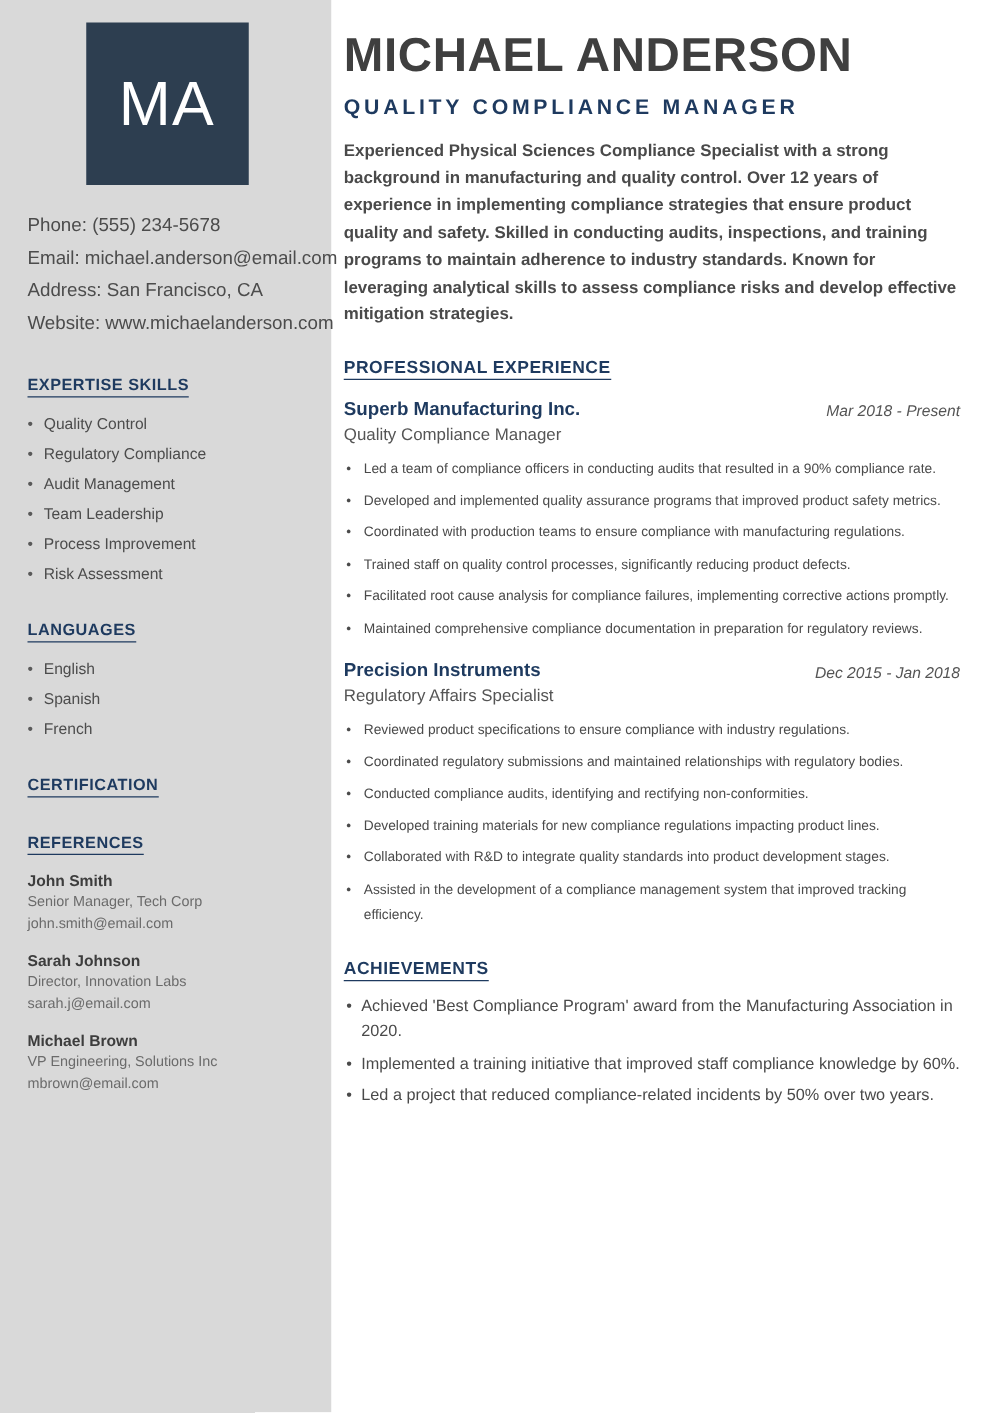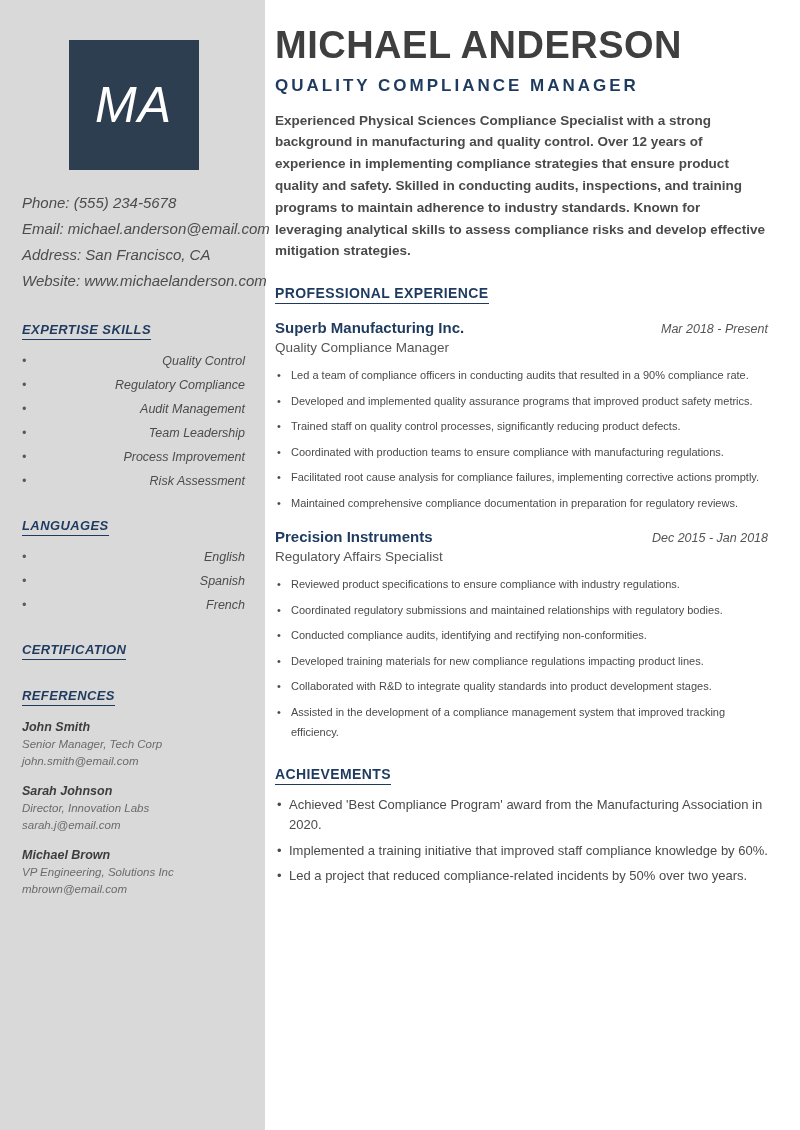--- a/index.html
+++ b/index.html
@@ -8,30 +8,30 @@
     --avatar-bg:#2d3e50;
     --body-text:#4a4a4a;
     --name-text:#3f3f3f;
   }
   *{box-sizing:border-box;margin:0;padding:0;}
   html,body{background:#fff;}
   body{width:800px;height:1130px;font-family:"Liberation Sans",sans-serif;-webkit-font-smoothing:antialiased;}
   .page{display:flex;width:800px;height:1130px;overflow:hidden;background:#fff;}
 
   
-  .sidebar{width:265px;flex:0 0 265px;background:var(--sidebar-bg);padding:40px 20px 20px 22px;font-style:italic;}
+  .sidebar{width:265px;flex:0 0 265px;background:var(--sidebar-bg);padding:18px 20px 20px 22px;}
   .avatar{width:130px;height:130px;margin:0 auto;background:var(--avatar-bg);display:flex;align-items:center;justify-content:center;}
   .avatar-initials{color:#ffffff;font-size:50px;font-weight:400;letter-spacing:1px;}
   .contact{list-style:none;margin-top:20px;}
   .contact li{font-size:15px;color:#4c4c4c;line-height:26px;white-space:nowrap;}
   .side-section{margin-top:28px;}
   .side-heading{font-size:13px;font-weight:bold;color:var(--navy);letter-spacing:.4px;}
   .rule{border-bottom:1.5px solid var(--navy);padding-bottom:2px;display:inline-block;}
   .side-list{list-style:none;margin-top:13px;}
-  .side-list li{position:relative;padding-left:13px;font-size:12.5px;color:#4c4c4c;line-height:17px;margin-bottom:7px;text-align:right;}
+  .side-list li{position:relative;padding-left:13px;font-size:12.5px;color:#4c4c4c;line-height:17px;margin-bottom:7px;}
   .side-list li::before{content:"•";position:absolute;left:0;color:#5a5a5a;}
   .refs{margin-top:2px;}
   .ref-entry{margin-top:13px;}
   .ref-name{display:block;font-size:12.5px;font-weight:bold;color:#3d3d3d;line-height:17px;}
   .ref-title,.ref-email{display:block;font-size:11.5px;color:#6b6b6b;line-height:17px;}
 
   
   .main{flex:1;padding:24px 32px 0 10px;}
   .name{font-size:38px;font-weight:bold;color:var(--name-text);letter-spacing:.5px;line-height:1.12;}
   .title{font-size:17px;font-weight:600;color:var(--navy);letter-spacing:3px;margin-top:9px;}
@@ -120,22 +120,22 @@
 
       <article>
         <div class="job-head">
           <h4 class="company">Superb Manufacturing Inc.</h4>
           <span class="dates">Mar 2018 - Present</span>
         </div>
         <div class="role">Quality Compliance Manager</div>
         <ul class="bullets">
             <li>Led a team of compliance officers in conducting audits that resulted in a 90% compliance rate.</li>
             <li>Developed and implemented quality assurance programs that improved product safety metrics.</li>
+            <li>Coordinated with production teams to ensure compliance with manufacturing regulations.</li>
             <li>Trained staff on quality control processes, significantly reducing product defects.</li>
-            <li>Coordinated with production teams to ensure compliance with manufacturing regulations.</li>
             <li>Facilitated root cause analysis for compliance failures, implementing corrective actions promptly.</li>
             <li>Maintained comprehensive compliance documentation in preparation for regulatory reviews.</li>
           </ul>
       </article>
 
       <article>
         <div class="job-head">
           <h4 class="company">Precision Instruments</h4>
           <span class="dates">Dec 2015 - Jan 2018</span>
         </div>

